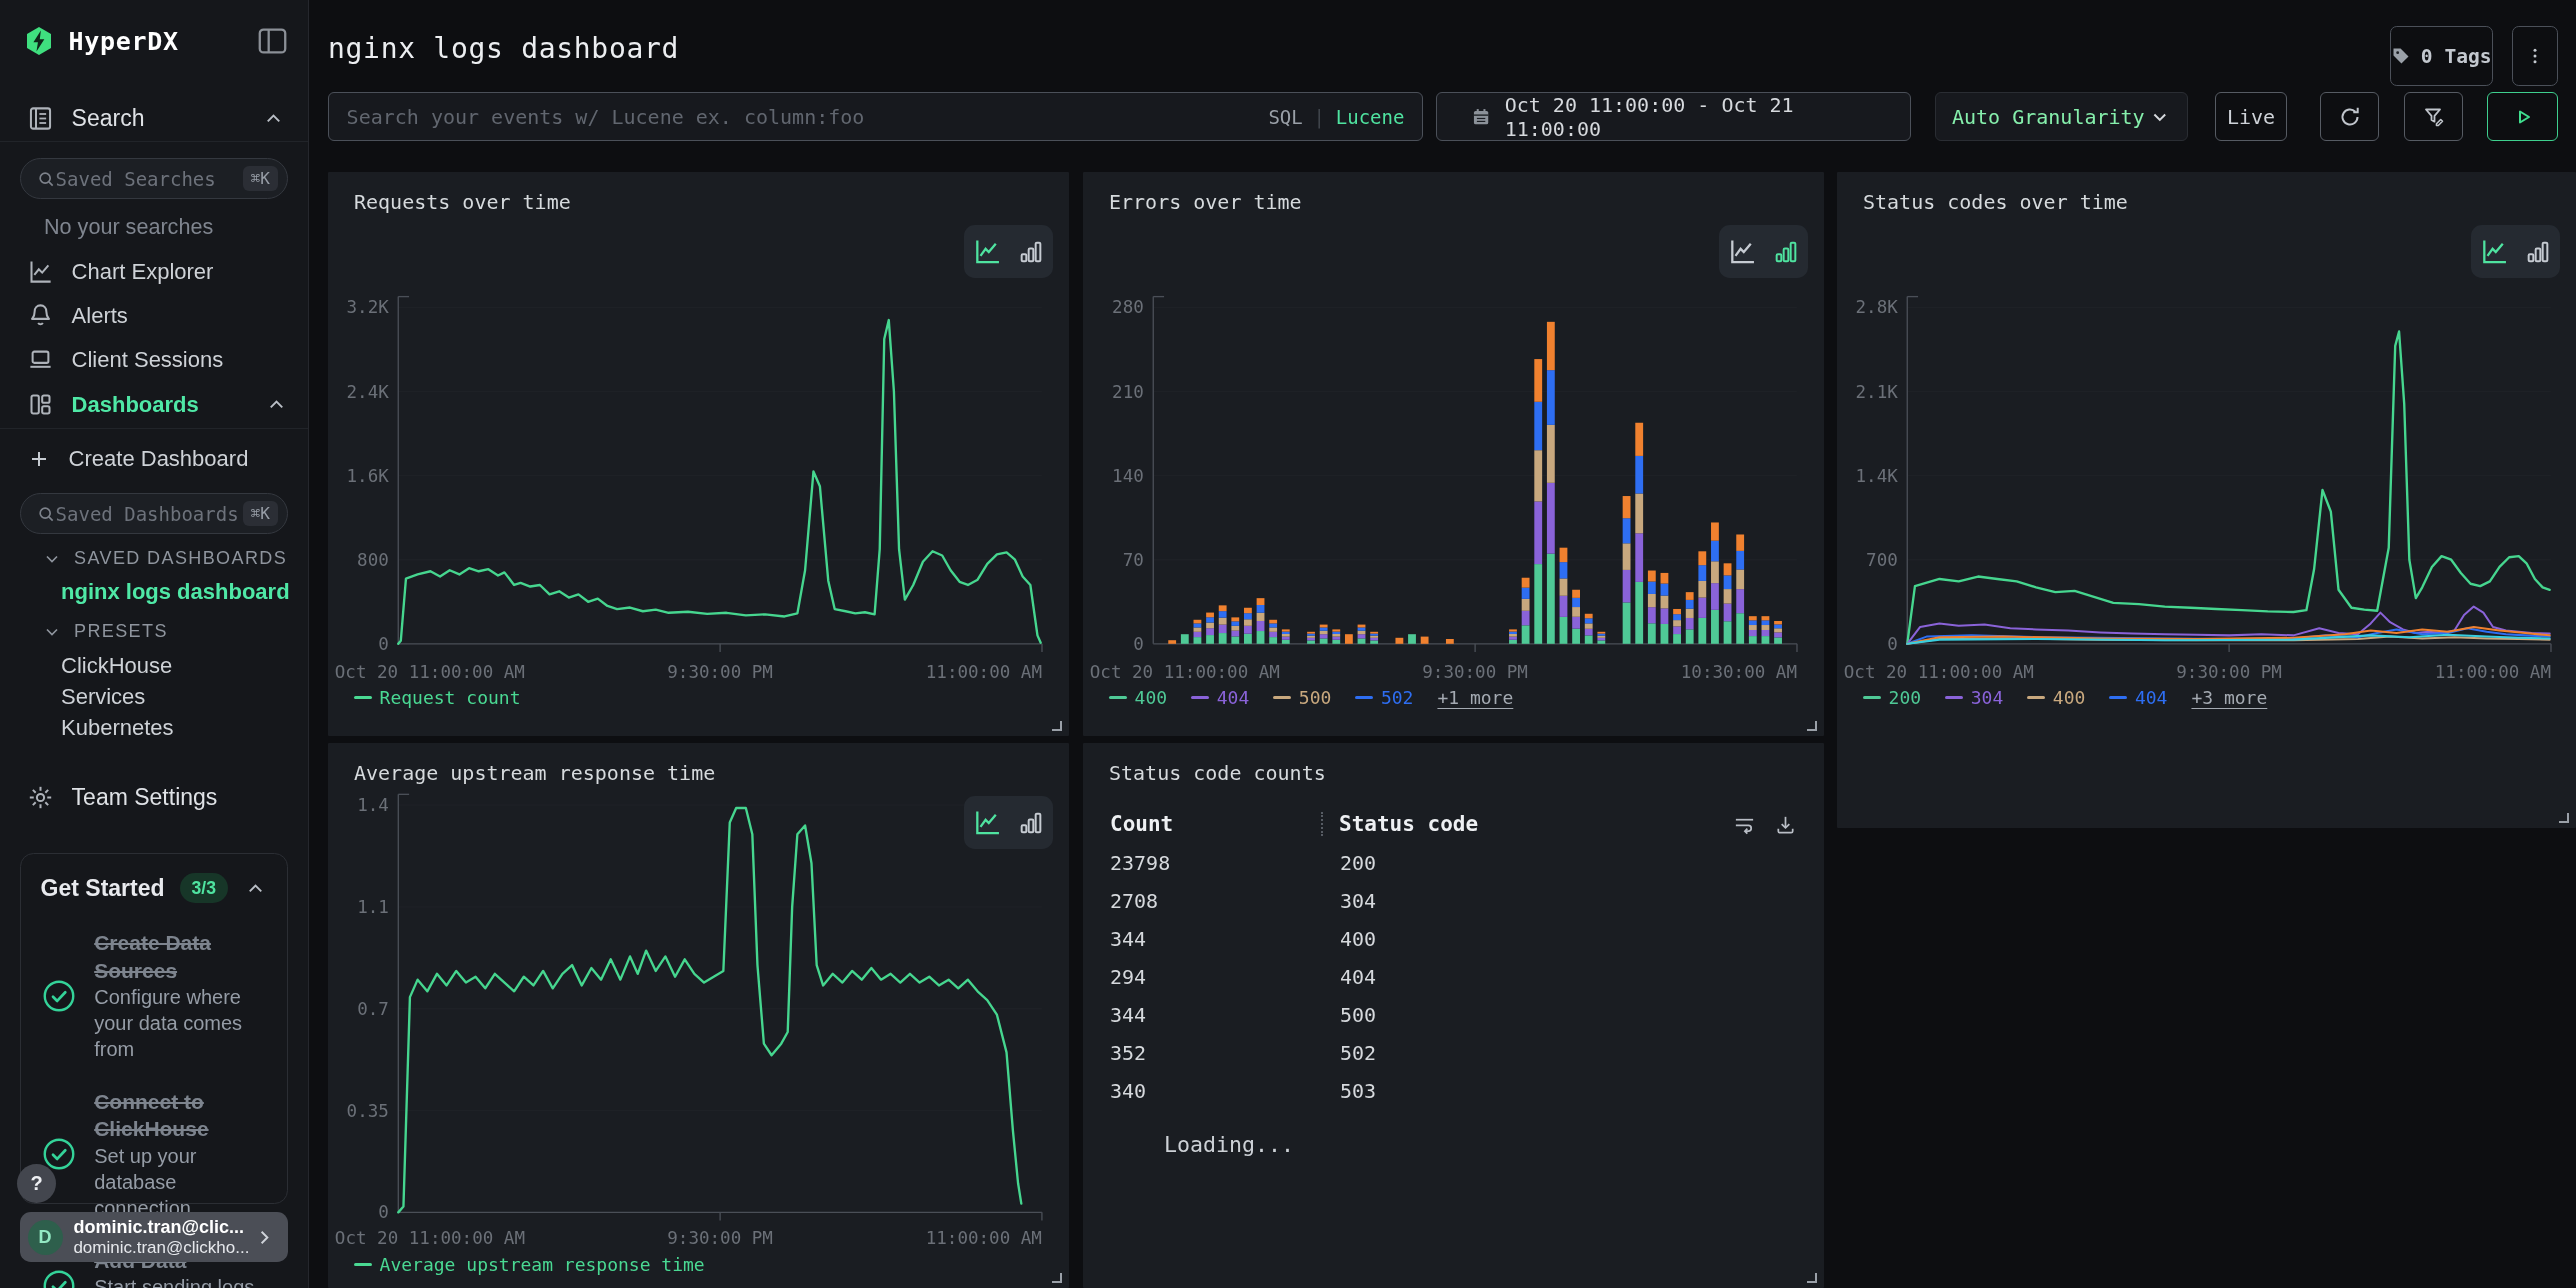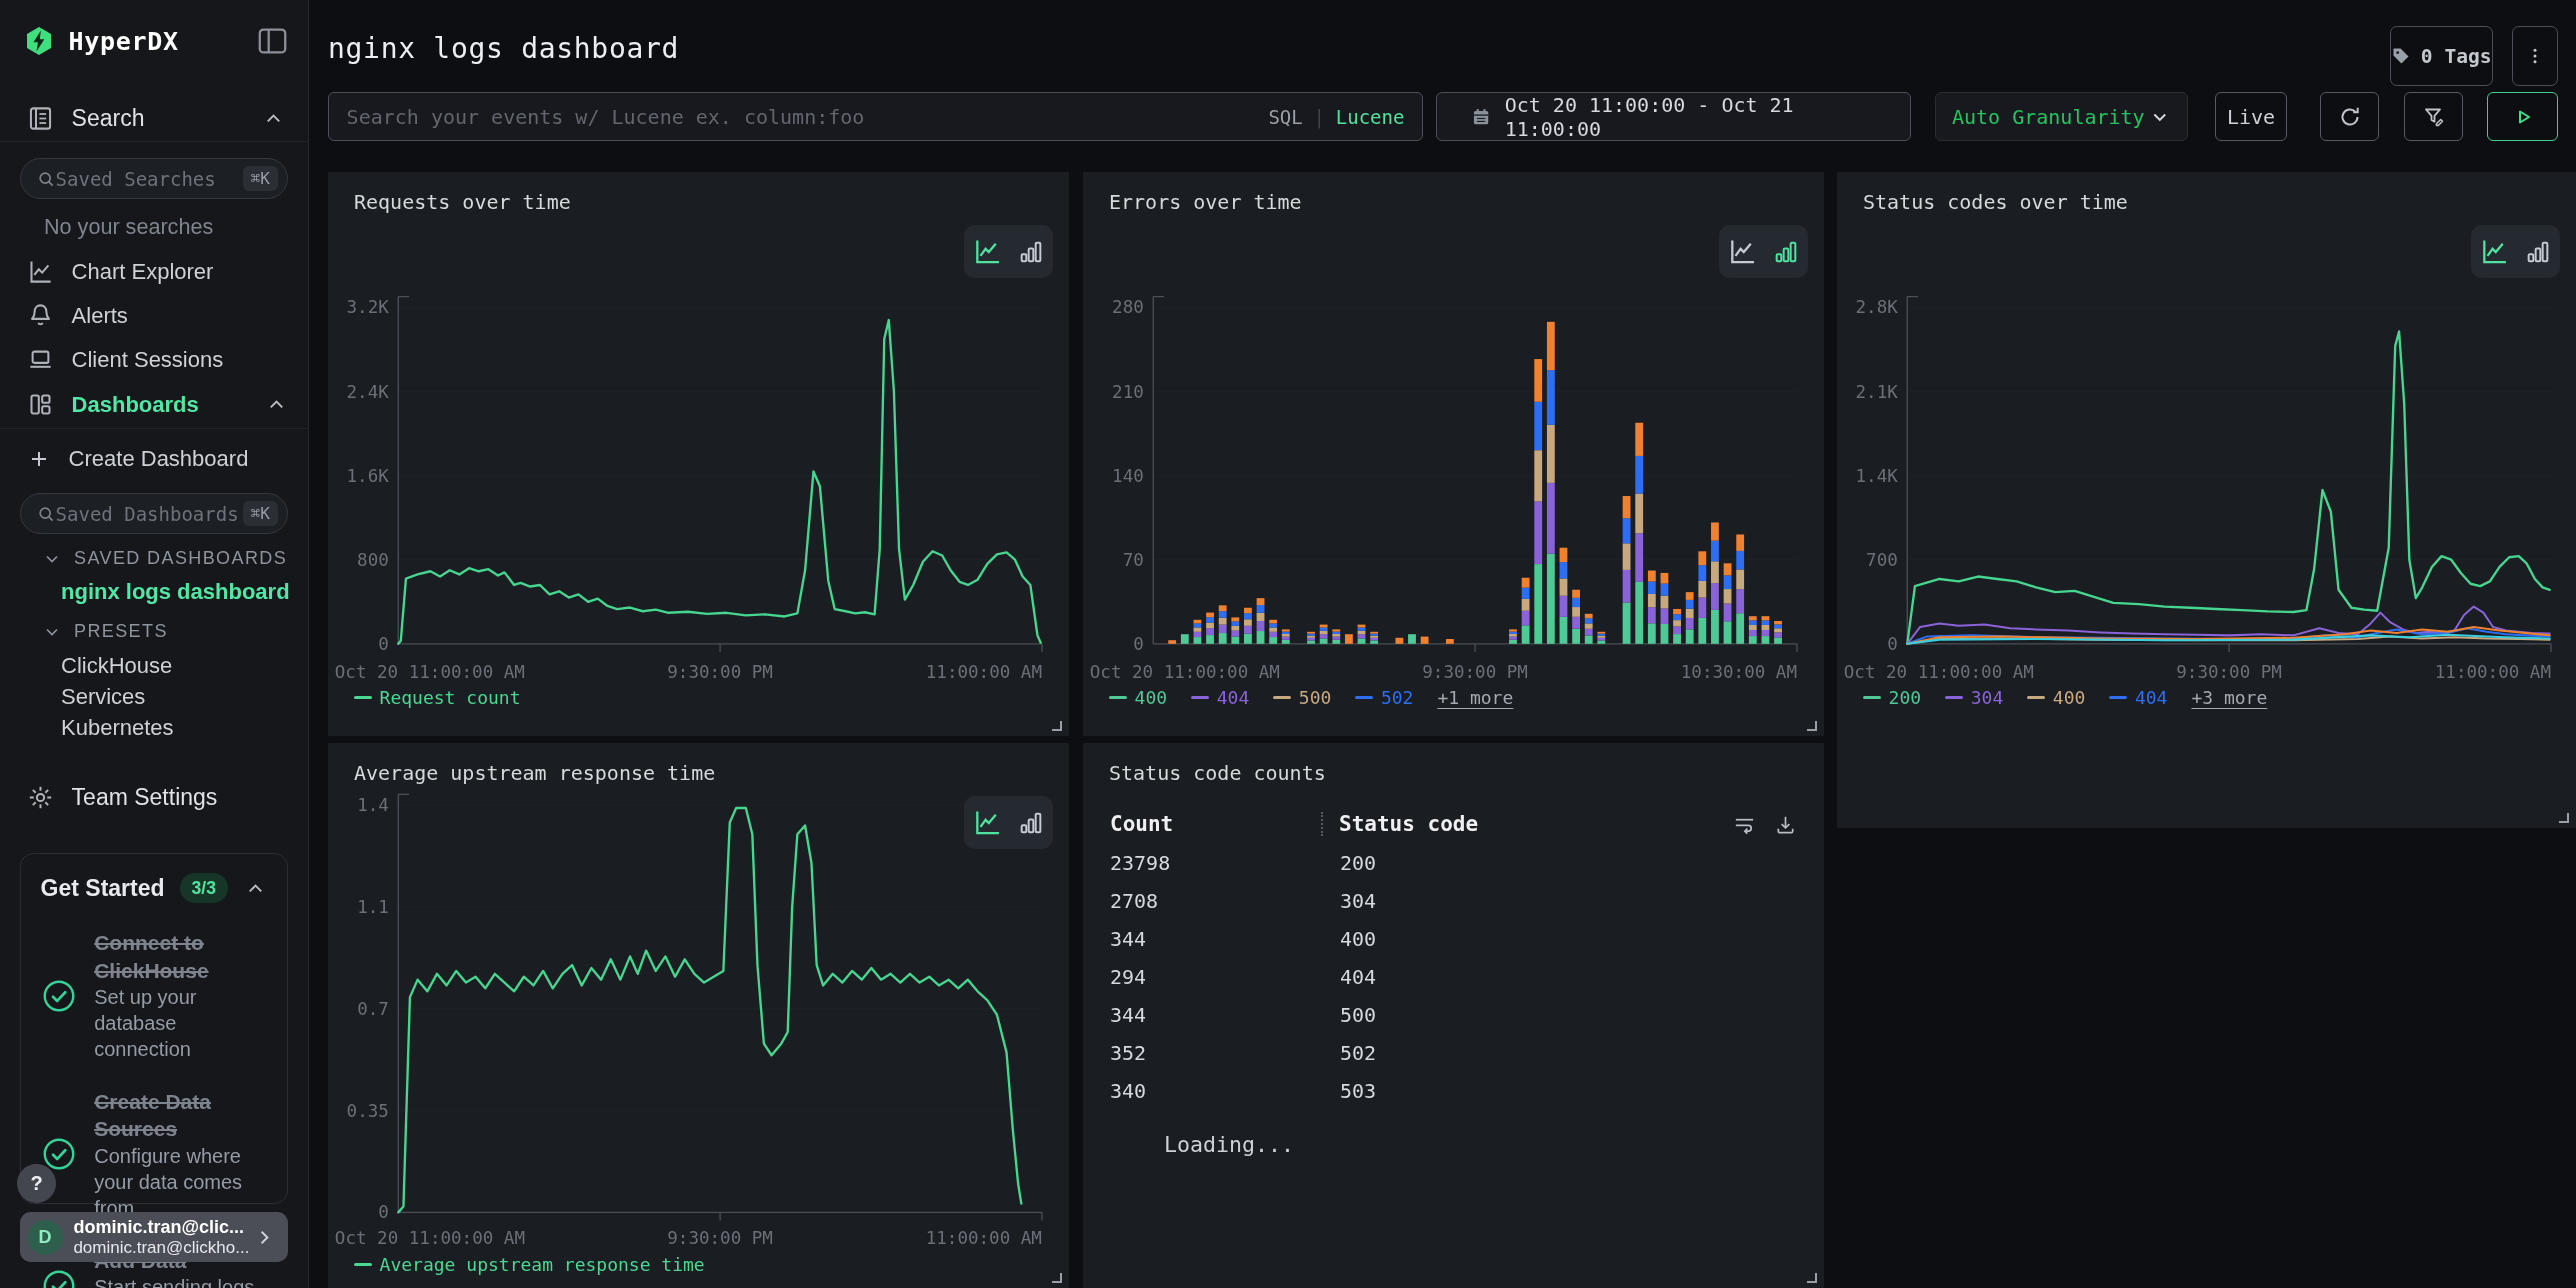--- a/index.html
+++ b/index.html
@@ -56,21 +56,21 @@
   .toolbar-ctl{position:absolute;top:92px;height:49px;border-radius:6px;display:flex;align-items:center;cursor:pointer;}
   .tb-border{border:1.4px solid #4b5059;background:#17191e;}
   .search-box{left:328px;width:1095px;padding:0 17.6px;cursor:text;}
   .search-box input{flex:1;background:transparent;border:none;outline:none;color:#d6d9dd;
       font-family:"DejaVu Sans Mono",monospace;font-size:20px;min-width:0;}
   .search-box input::placeholder{color:#61666f;}
   .lang{display:flex;gap:10.8px;align-items:center;font-family:"DejaVu Sans Mono",monospace;font-size:19px;}
   .lang .sql{color:#9aa0a8;} .lang .sep{color:#3f444b;} .lang .lucene{color:#4fe3a0;}
   .date-box{left:1436px;width:475px;padding:0 34px;gap:13.5px;font-family:"DejaVu Sans Mono",monospace;font-size:20px;color:#d6d9dd;}
   .gran-box{left:1935px;width:253px;border:1.4px solid #2a2d33;background:#17191e;padding:0 16px;
-      font-family:"DejaVu Sans Mono",monospace;font-size:20px;color:#22c55e;justify-content:space-between;}
+      font-family:"DejaVu Sans Mono",monospace;font-size:20px;color:#86efac;justify-content:space-between;}
   .live-btn{left:2215px;width:72px;border:1.4px solid #565b63;justify-content:center;
       font-family:"DejaVu Sans Mono",monospace;font-size:20px;color:#ced2d8;}
   .icon-btn{width:59px;border:1.4px solid #565b63;justify-content:center;}
   .play-btn{left:2487px;width:71px;border:1.4px solid #3ecf8e;justify-content:center;}
 
   
   .panel{position:absolute;background:#1a1d22;border-radius:1px;overflow:hidden;}
   .p1{left:328px;top:172px;width:741px;height:564px;}
   .p2{left:1083px;top:172px;width:741px;height:564px;}
   .p3{left:1837px;top:172px;width:739px;height:656px;}
@@ -240,33 +240,33 @@
         <span class="spacer"></span>
         <svg width="23" height="23" viewBox="0 0 24 24">
             <polyline points="6,15 12,9 18,15" fill="none" stroke="#b9bec6" stroke-width="2"></polyline>
           </svg>
       </div>
       <div class="gs-item">
         <svg width="36" height="36" viewBox="0 0 24 24">
             <circle cx="12" cy="12" r="9.5" fill="none" stroke="#34d399" stroke-width="1.6"></circle>
             <polyline points="8,12.5 10.8,15.3 16.2,9.5" fill="none" stroke="#34d399" stroke-width="1.8" stroke-linecap="round" stroke-linejoin="round"></polyline>
           </svg>
-        <div class="gs-text" style="max-width:196px">
-          <div class="gs-item-title">Connect to ClickHouse</div>
-          <div class="gs-item-desc">Set up your database connection</div>
+        <div class="gs-text">
+          <div class="gs-item-title">Create Data Sources</div>
+          <div class="gs-item-desc">Configure where your data comes from</div>
         </div>
       </div>
       <div class="gs-item">
         <svg width="36" height="36" viewBox="0 0 24 24">
             <circle cx="12" cy="12" r="9.5" fill="none" stroke="#34d399" stroke-width="1.6"></circle>
             <polyline points="8,12.5 10.8,15.3 16.2,9.5" fill="none" stroke="#34d399" stroke-width="1.8" stroke-linecap="round" stroke-linejoin="round"></polyline>
           </svg>
-        <div class="gs-text">
-          <div class="gs-item-title">Create Data Sources</div>
-          <div class="gs-item-desc">Configure where your data comes from</div>
+        <div class="gs-text" style="max-width:196px">
+          <div class="gs-item-title">Connect to ClickHouse</div>
+          <div class="gs-item-desc">Set up your database connection</div>
         </div>
       </div>
       <div class="gs-item">
         <svg width="36" height="36" viewBox="0 0 24 24">
             <circle cx="12" cy="12" r="9.5" fill="none" stroke="#34d399" stroke-width="1.6"></circle>
             <polyline points="8,12.5 10.8,15.3 16.2,9.5" fill="none" stroke="#34d399" stroke-width="1.8" stroke-linecap="round" stroke-linejoin="round"></polyline>
           </svg>
         <div class="gs-text">
           <div class="gs-item-title">Add Data</div>
           <div class="gs-item-desc">Start sending logs, metrics, or traces</div>

